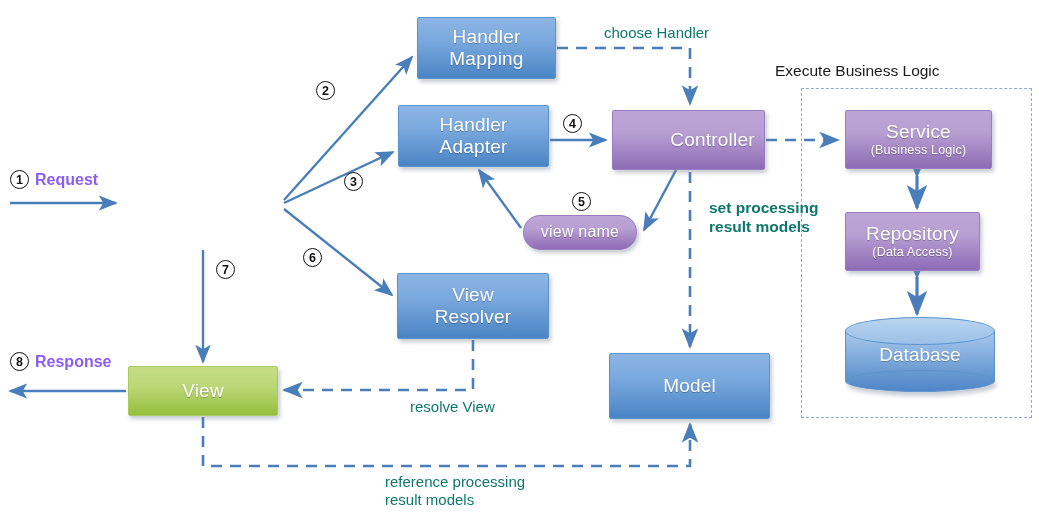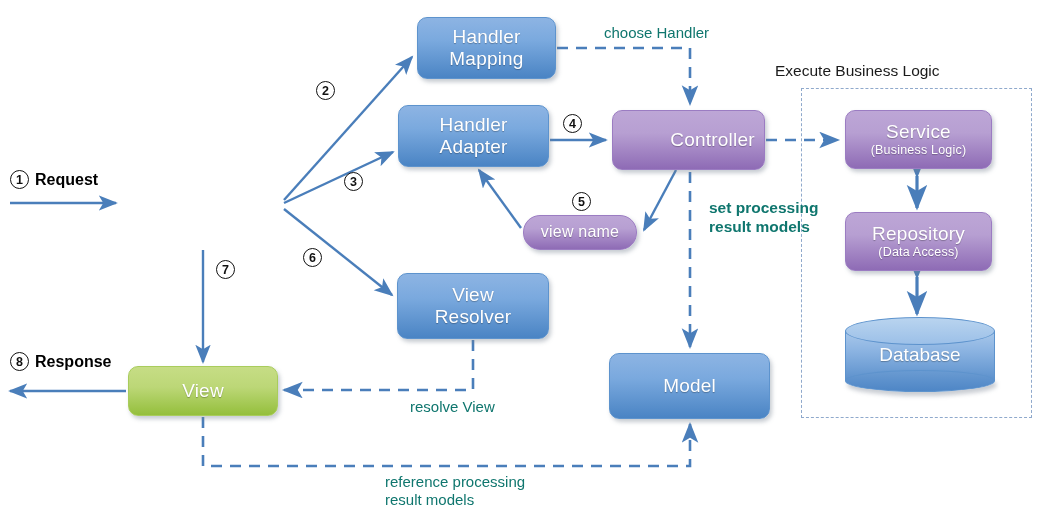--- a/index.html
+++ b/index.html
@@ -33,21 +33,21 @@
     box-sizing: border-box;
     display: flex;
     flex-direction: column;
     align-items: center;
     justify-content: center;
     text-align: center;
     color: #ffffff;
     line-height: 1.15;
     letter-spacing: .2px;
     text-shadow: 0 1px 1px rgba(0,0,0,.28);
-    border-radius: 10px;
+    border-radius: 2px;
   }
   .node .ttl { display: block; }
   .node .sub { display: block; font-size: 12.5px; }
 
   .blue {
     background: linear-gradient(to bottom, #8db4e3 0%, #7aa9de 38%, #4a84c4 100%);
     border: 1px solid #5d93cd;
     box-shadow: 2px 3px 4px rgba(120,130,145,.42);
     font-size: 19px;
   }
@@ -152,21 +152,21 @@
     box-sizing: border-box;
   }
   .step-row {
     position: absolute;
     display: flex;
     align-items: center;
     gap: 6px;
     white-space: nowrap;
   }
   .step-row .step { position: static; flex: none; }
-  .step-row .txt { font-size: 16px; font-weight: bold; color: #000000; }
+  .step-row .txt { font-size: 16px; font-weight: bold; color: #8b5cf6; }
 </style>
 </head>
 <body>
 
 <div id="canvas">
 
   <svg class="edges" viewBox="0 0 1039 516" xmlns="http://www.w3.org/2000/svg">
     <defs>
       <marker id="ah" markerWidth="9" markerHeight="9" refX="7.2" refY="3.2" orient="auto" markerUnits="strokeWidth">
         <path d="M0,0 L8,3.2 L0,6.4 L1.9,3.2 z" fill="#4a7eba"></path>
@@ -248,21 +248,21 @@
   </div>
 
   <div class="group-region" style="left:801px; top:88px; width:231px; height:330px;"></div>
   <div class="group-title" style="left:775px; top:62px;">Execute Business Logic</div>
 
   <div class="node purple" style="left:845px; top:110px; width:147px; height:59px;">
     <span class="ttl">Service</span>
     <span class="sub">(Business Logic)</span>
   </div>
 
-  <div class="node purple" style="left:845px; top:212px; width:147px; height:59px;">
+  <div class="node purple" style="left:845px; top:212px; width:135px; height:59px;">
     <span class="ttl">Repository</span>
     <span class="sub">(Data Access)</span>
   </div>
 
   <div class="cylinder" style="left:845px; top:317px; width:150px; height:75px;">
     <div class="cyl-body"></div>
     <div class="cyl-bot"></div>
     <div class="cyl-top"></div>
     <div class="cyl-label">Database</div>
   </div>

